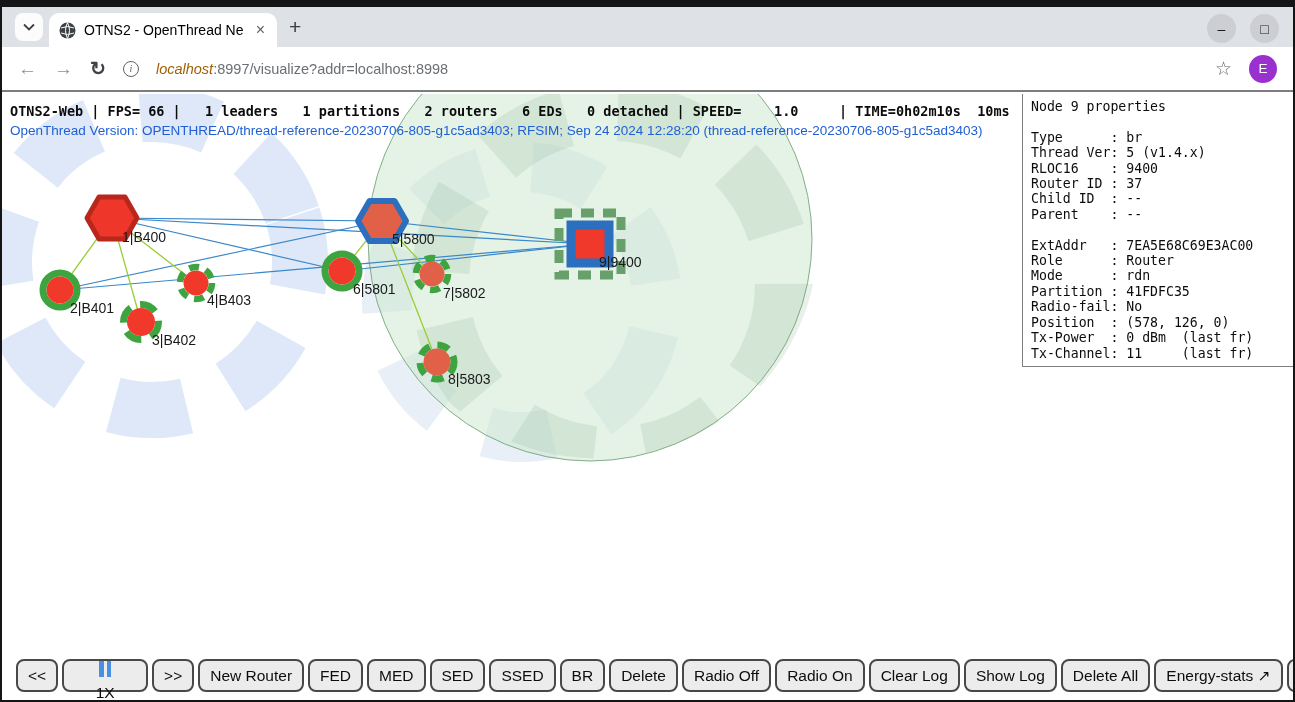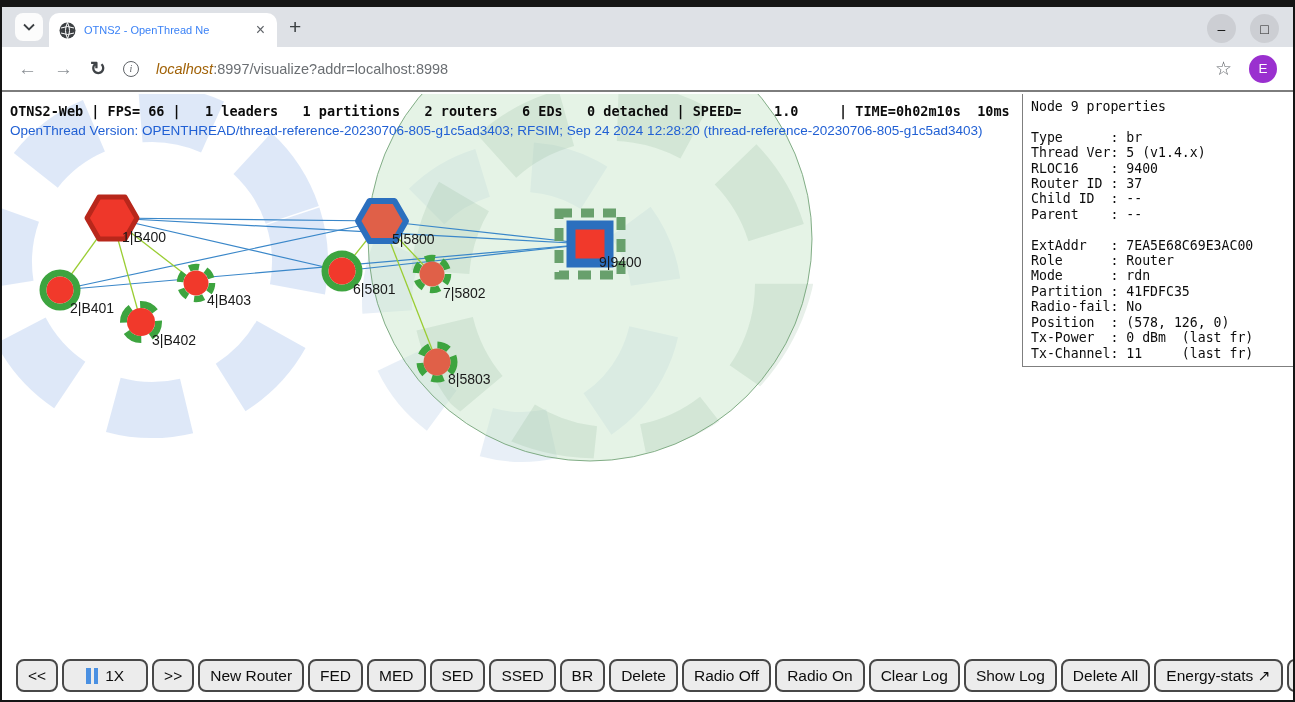--- a/index.html
+++ b/index.html
@@ -13,21 +13,21 @@
   .titlebar-strip { position:absolute; top:0; left:0; right:0; height:5px; background:#151515; }
   .tabstrip { position:absolute; top:5px; left:0; right:0; height:40px; background:#dee1e6; }
   .tab-search-btn {
     position:absolute; left:13px; top:6px; width:28px; height:28px;
     background:#fcfcfc; border-radius:8px; display:flex; align-items:center; justify-content:center;
   }
   .tab {
     position:absolute; left:47px; top:6px; width:228px; height:34px; background:#fff;
     border-radius:10px 10px 0 0; display:flex; align-items:center; padding:0 10px; gap:8px;
   }
-  .tab-title { flex:1; font-size:11px; color:#3b82f6; white-space:nowrap; overflow:hidden; }
+  .tab-title { flex:1; font-size:14px; color:#000000; white-space:nowrap; overflow:hidden; }
   .tab-close { font-size:16px; color:#5f6368; padding:0 2px; }
   .newtab-btn { position:absolute; left:287px; top:9px; font-size:21px; color:#3c4043; line-height:22px; }
   .winbtns { position:absolute; right:14px; top:7px; display:flex; gap:14px; }
   .winbtn {
     width:29px; height:29px; border-radius:50%; background:#ccced3;
     display:flex; align-items:center; justify-content:center; font-size:14px; color:#1c1c1c;
   }
   .addressbar {
     position:absolute; top:45px; left:0; right:0; height:45px; background:#fff;
     border-bottom:2px solid #7d7d7d; display:flex; align-items:center; padding:0 16px; gap:17px;
@@ -63,21 +63,21 @@
     font-family:"DejaVu Sans Mono", monospace; font-size:13.2px; line-height:15.4px;
     color:#0c0c0c; white-space:pre; margin:0;
   }
   .toolbar { position:absolute; left:14px; bottom:8px; display:flex; gap:4px; }
   .tbtn {
     height:33px; border:2px solid #484848; border-radius:8px; background:#ececec;
     padding:0 10px; font-size:15.5px; color:#0d0d0d;
     display:flex; align-items:center; gap:7px; white-space:nowrap;
     font-family:"Liberation Sans", sans-serif;
   }
-  .tbtn.speed { min-width:86px; justify-content:center; }
+  .tbtn.speed { min-width:86px; justify-content:flex-start;flex-direction:column; }
   .pause-icon { display:flex; gap:3px; }
   .pause-icon i { display:block; width:4.5px; height:16px; background:#4a90e2; }
 </style>
 </head>
 <body>
 
 <div class="window">
 
   <div class="titlebar-strip"></div>
   <div class="tabstrip">

